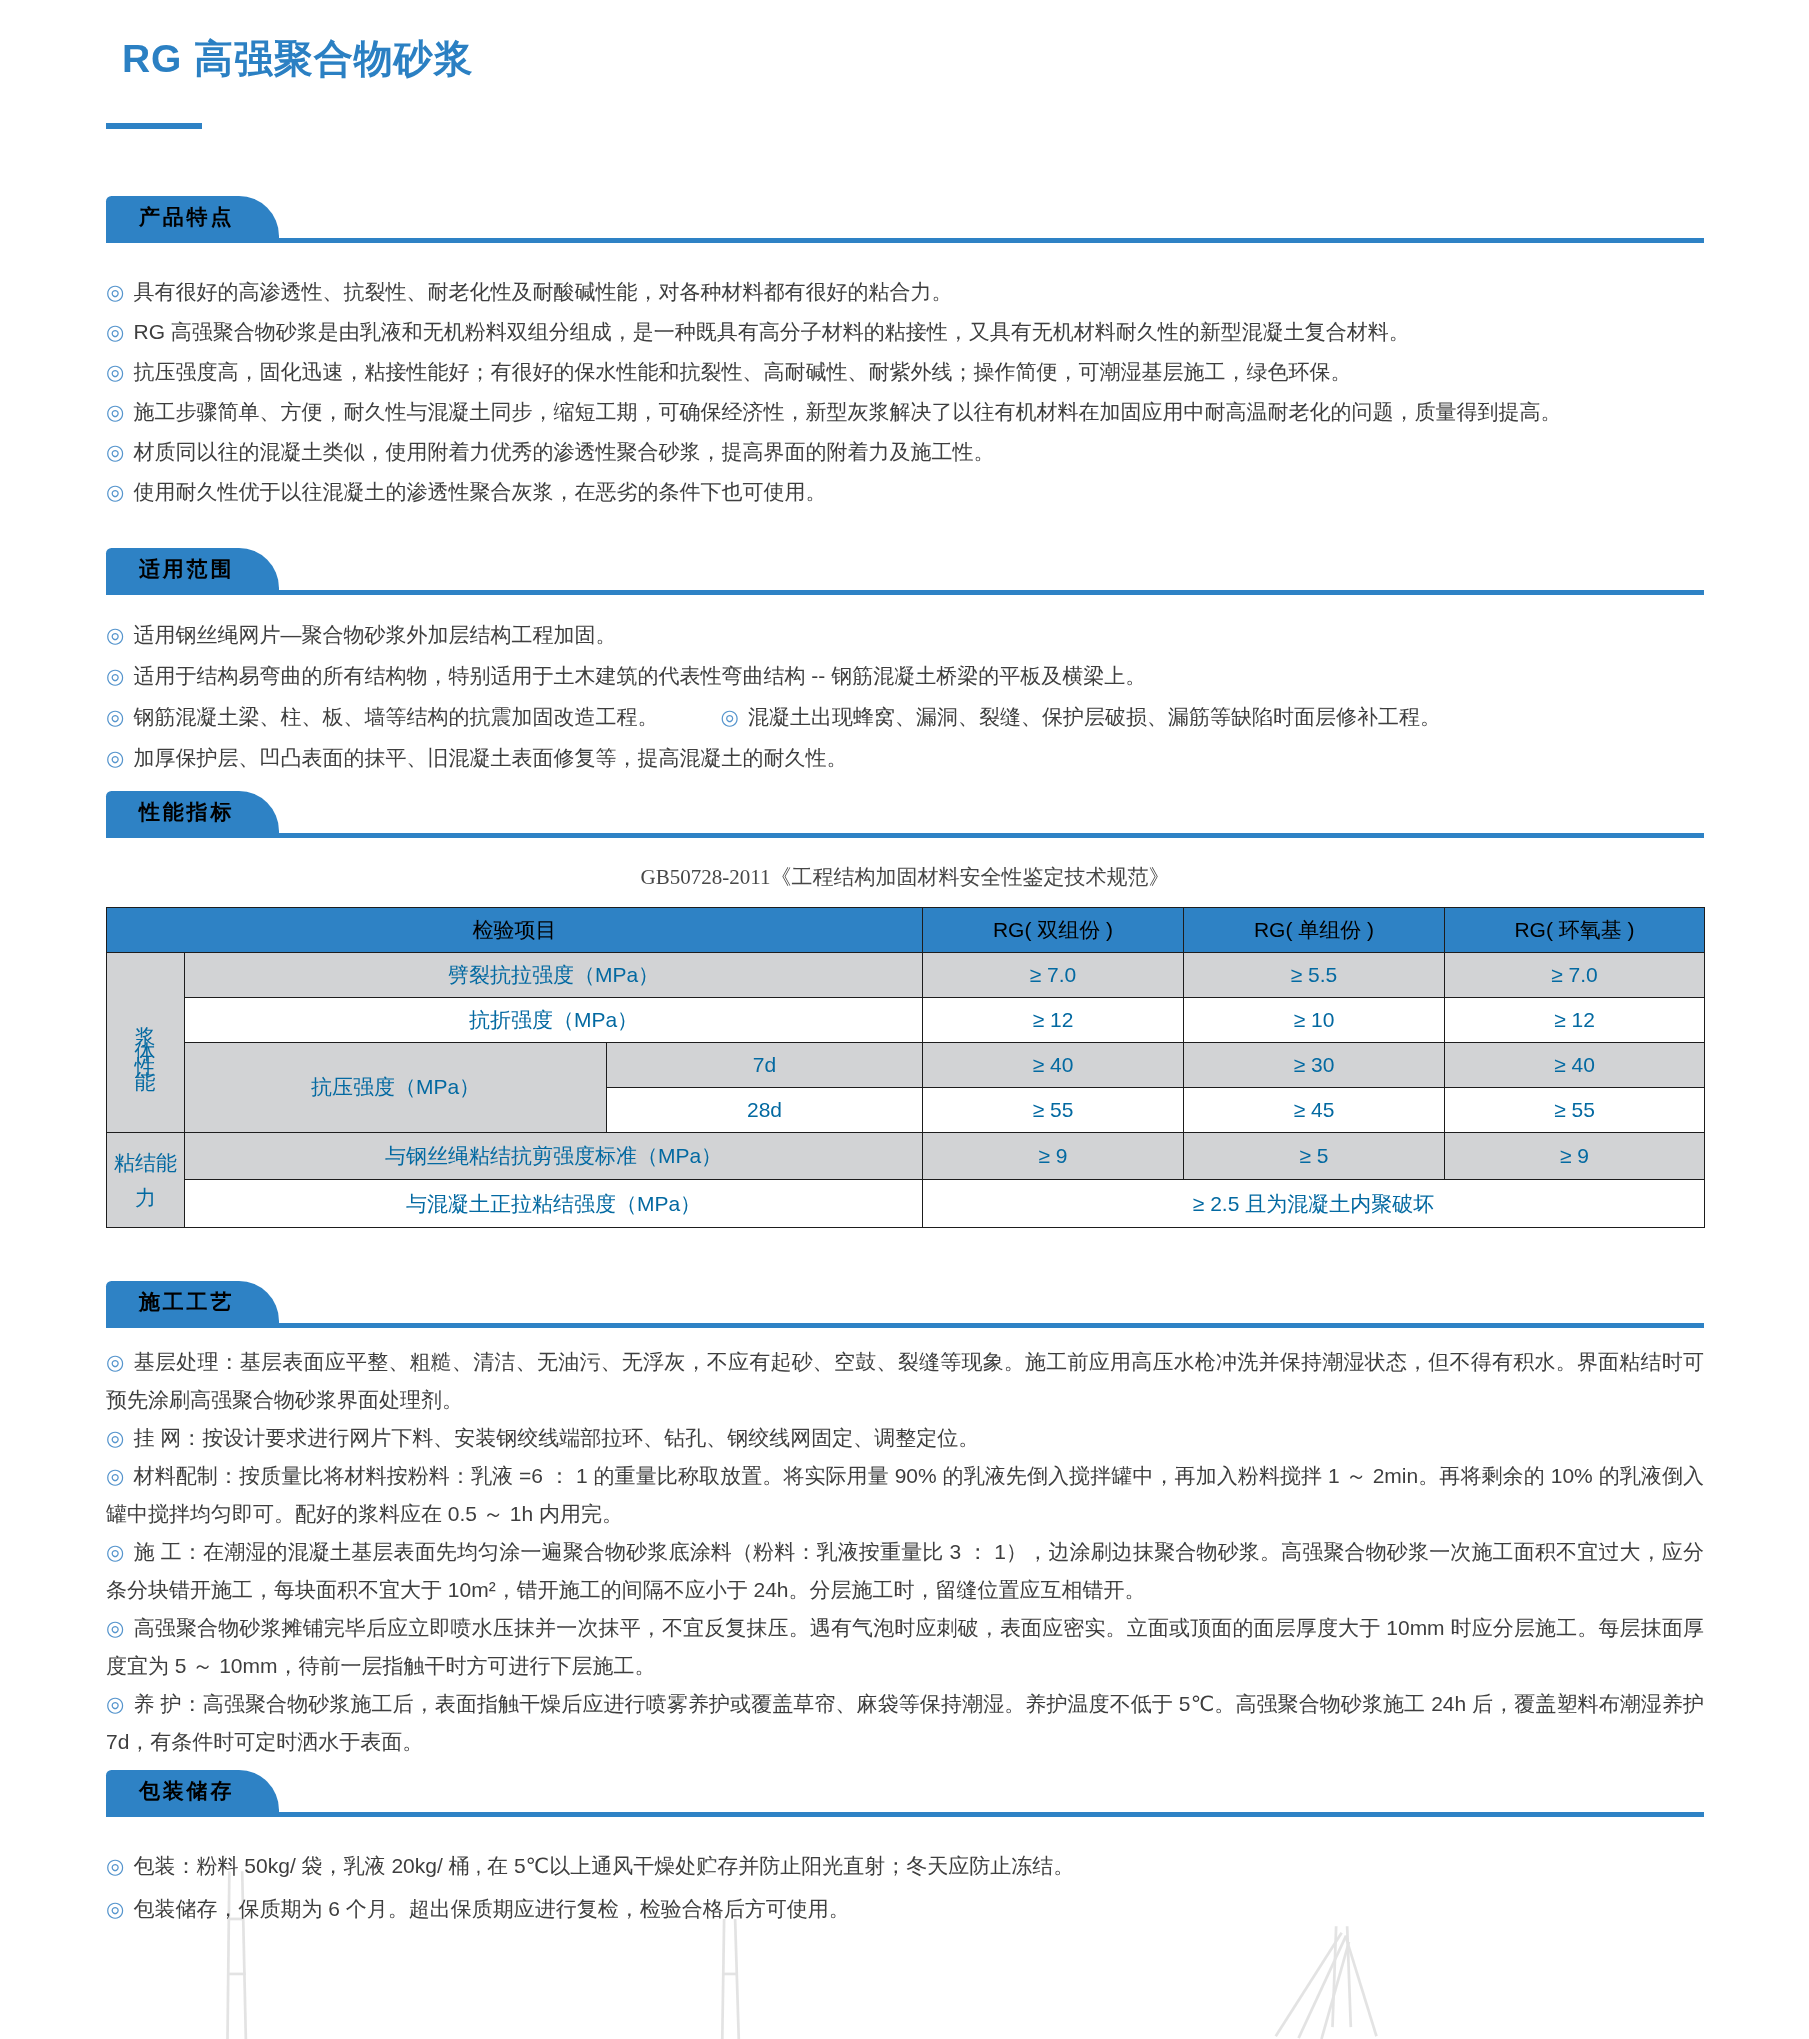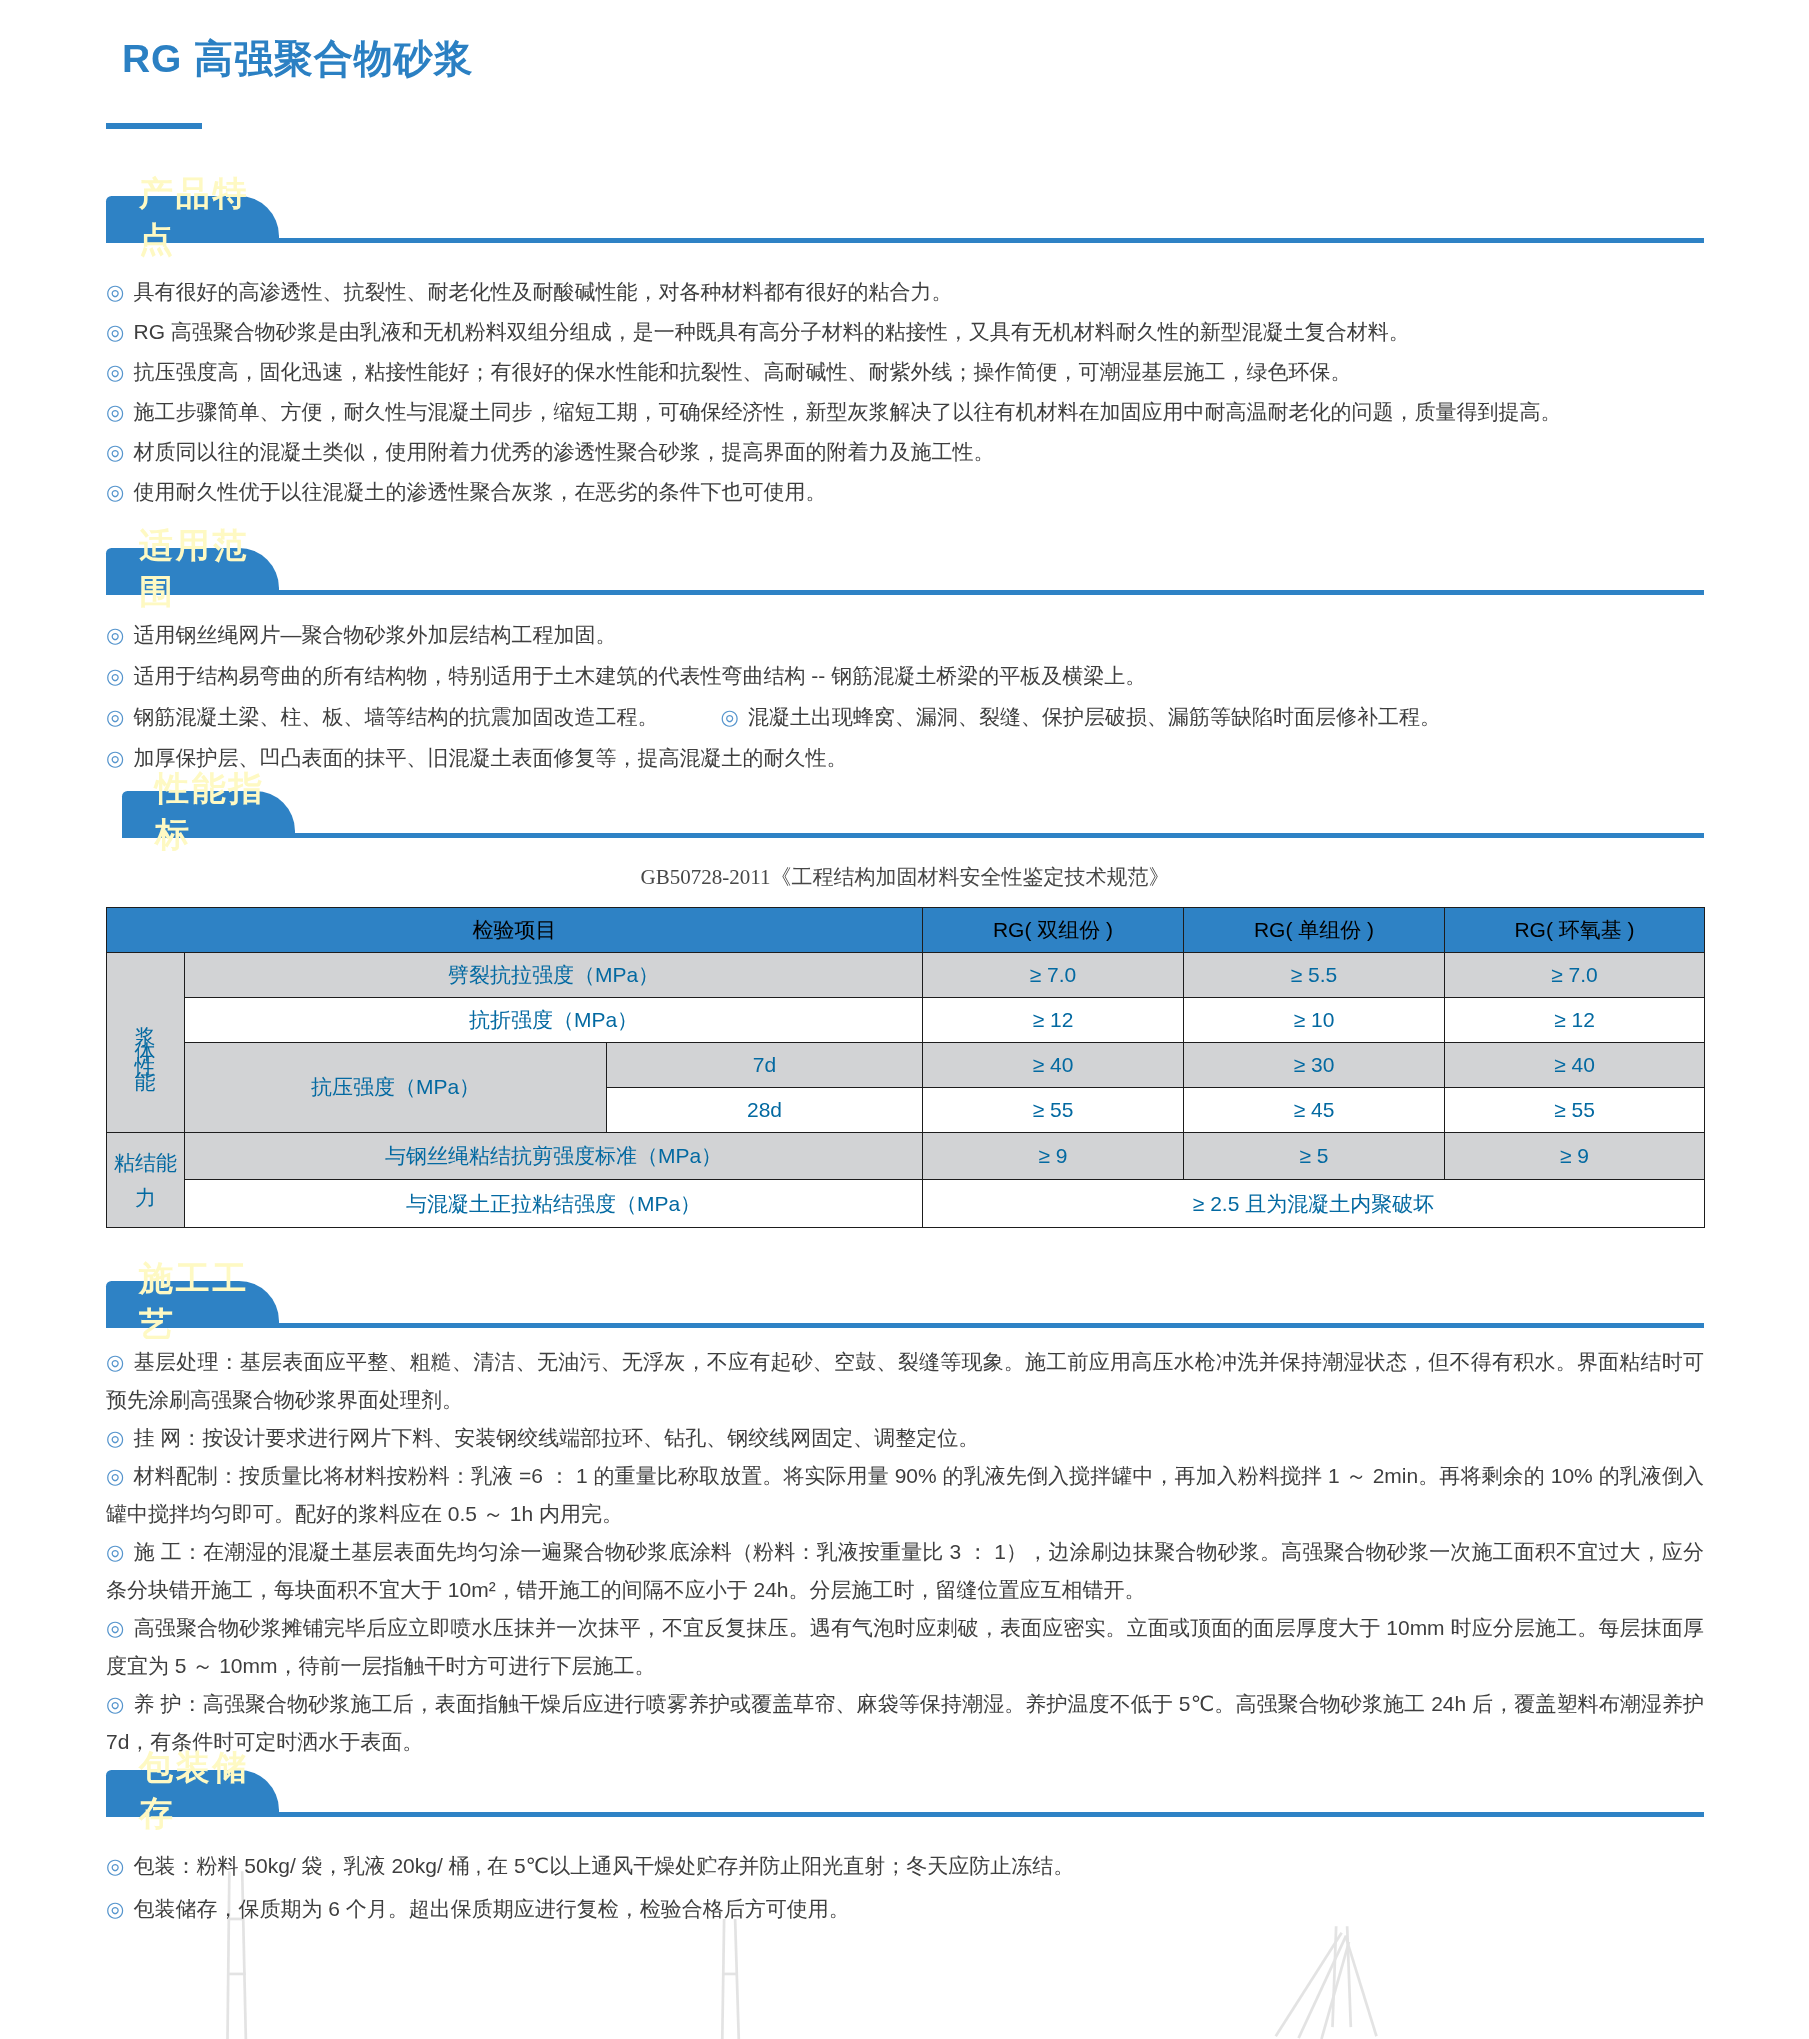--- a/index.html
+++ b/index.html
@@ -24,25 +24,25 @@
   }
   
   .sec-header{border-bottom:5.5px solid #2e82c5;}
   .sec-tab{
     width:173px;height:42px;background:#2e82c5;
     border-radius:5.5px 40px 0 0;
     box-sizing:border-box;
     display:flex;align-items:center;padding-left:33px;
   }
   .sec-tab span{
-    color:#fef9c3;font-size:34px;font-weight:bold;letter-spacing:2.8px;
+    color:#000000;font-size:21px;font-weight:bold;letter-spacing:2.8px;
   }
   .mt-h1{margin-top:67px;}
   .mt-h2{margin-top:36px;}
-  .mt-h3{margin-top:13px;margin-left:16px;}
+  .mt-h3{margin-top:13px;}
   .mt-h4{margin-top:53px;}
   .mt-h5{margin-top:9.2px;}
   
   .bullets{font-size:21px;color:#3e3e3e;text-align:justify;}
   .lh44{line-height:40px;margin-top:29px;}
   .lh45{line-height:41px;margin-top:18.4px;}
   .lh41{line-height:38px;margin-top:14.7px;}
   .lh47{line-height:43px;margin-top:27.5px;}
   .b-mark{color:#5695cd;margin-right:9.2px;}
   .b-seg.gap{margin-left:62px;}

